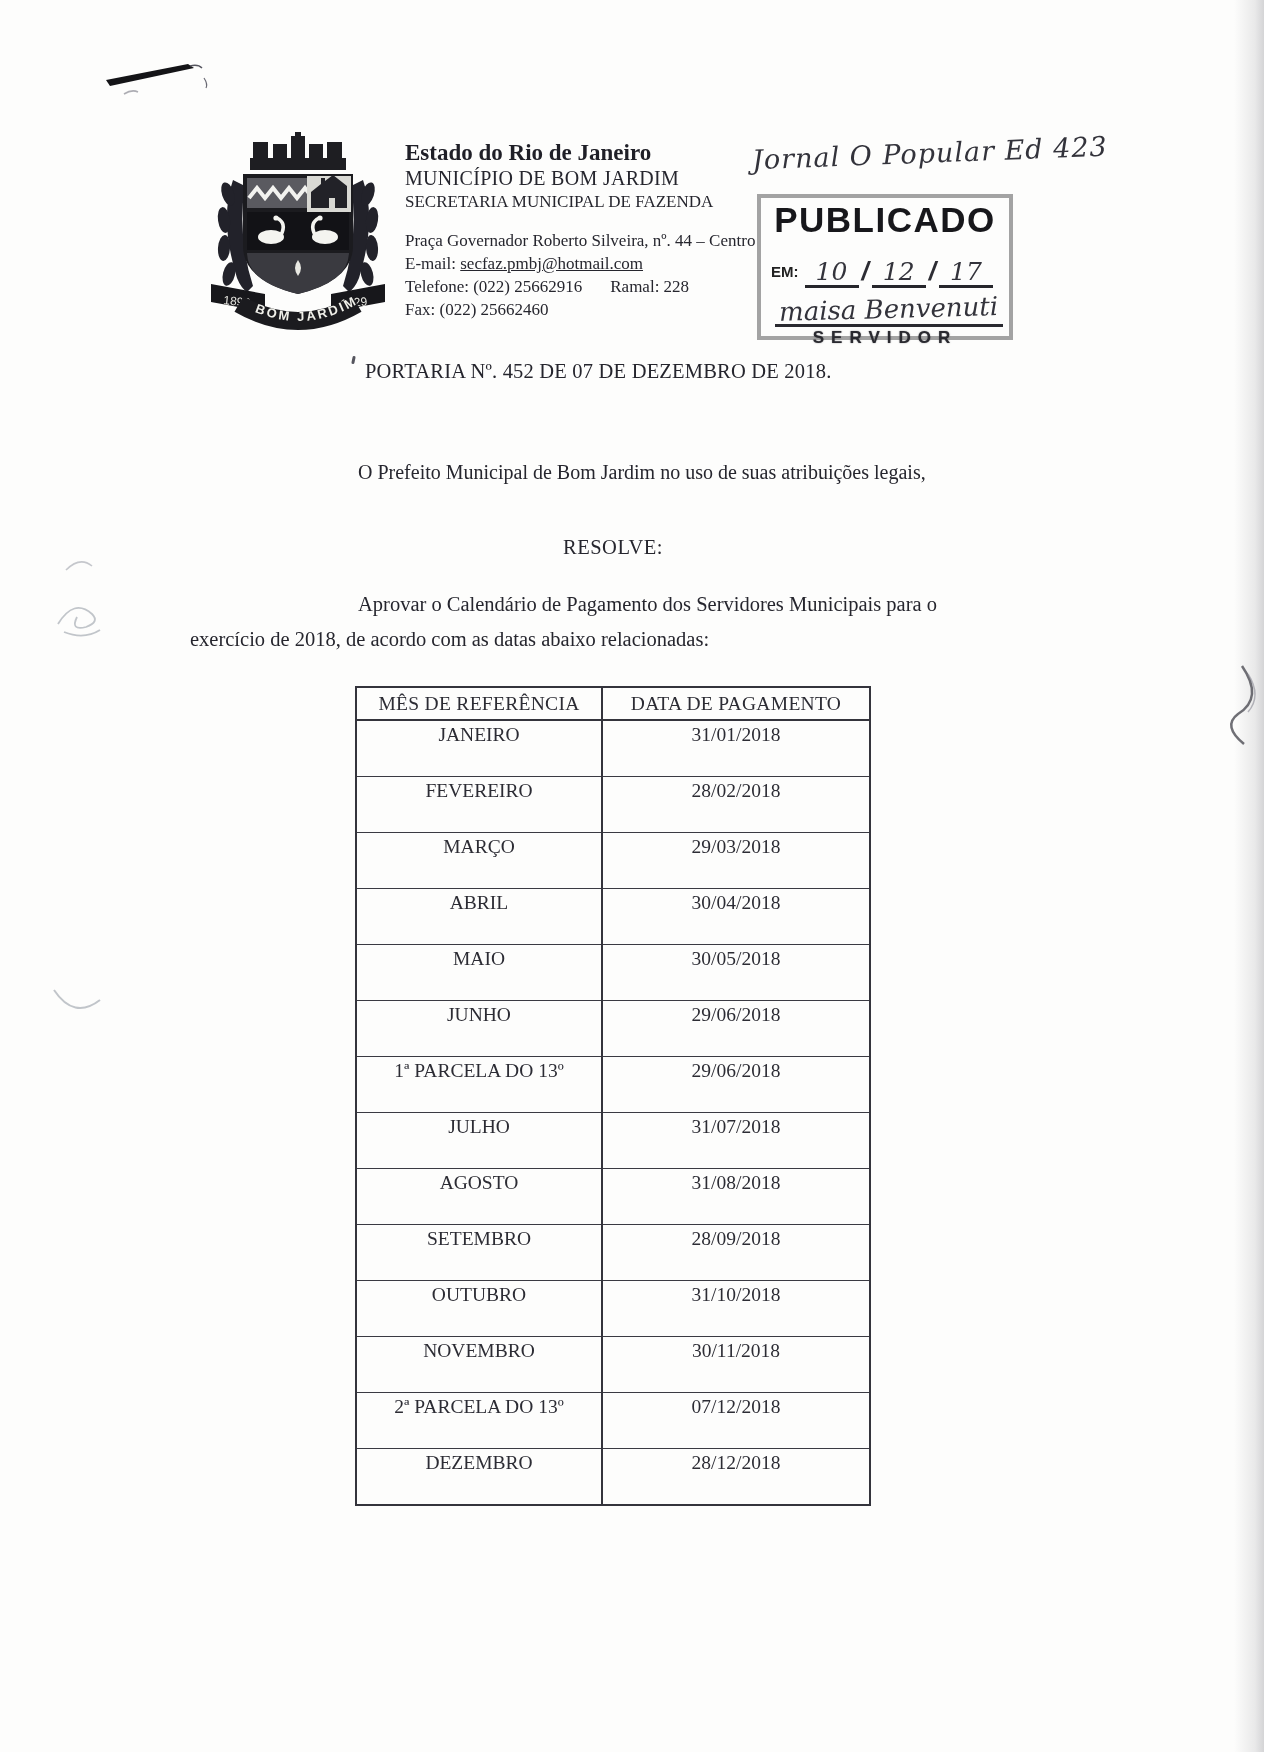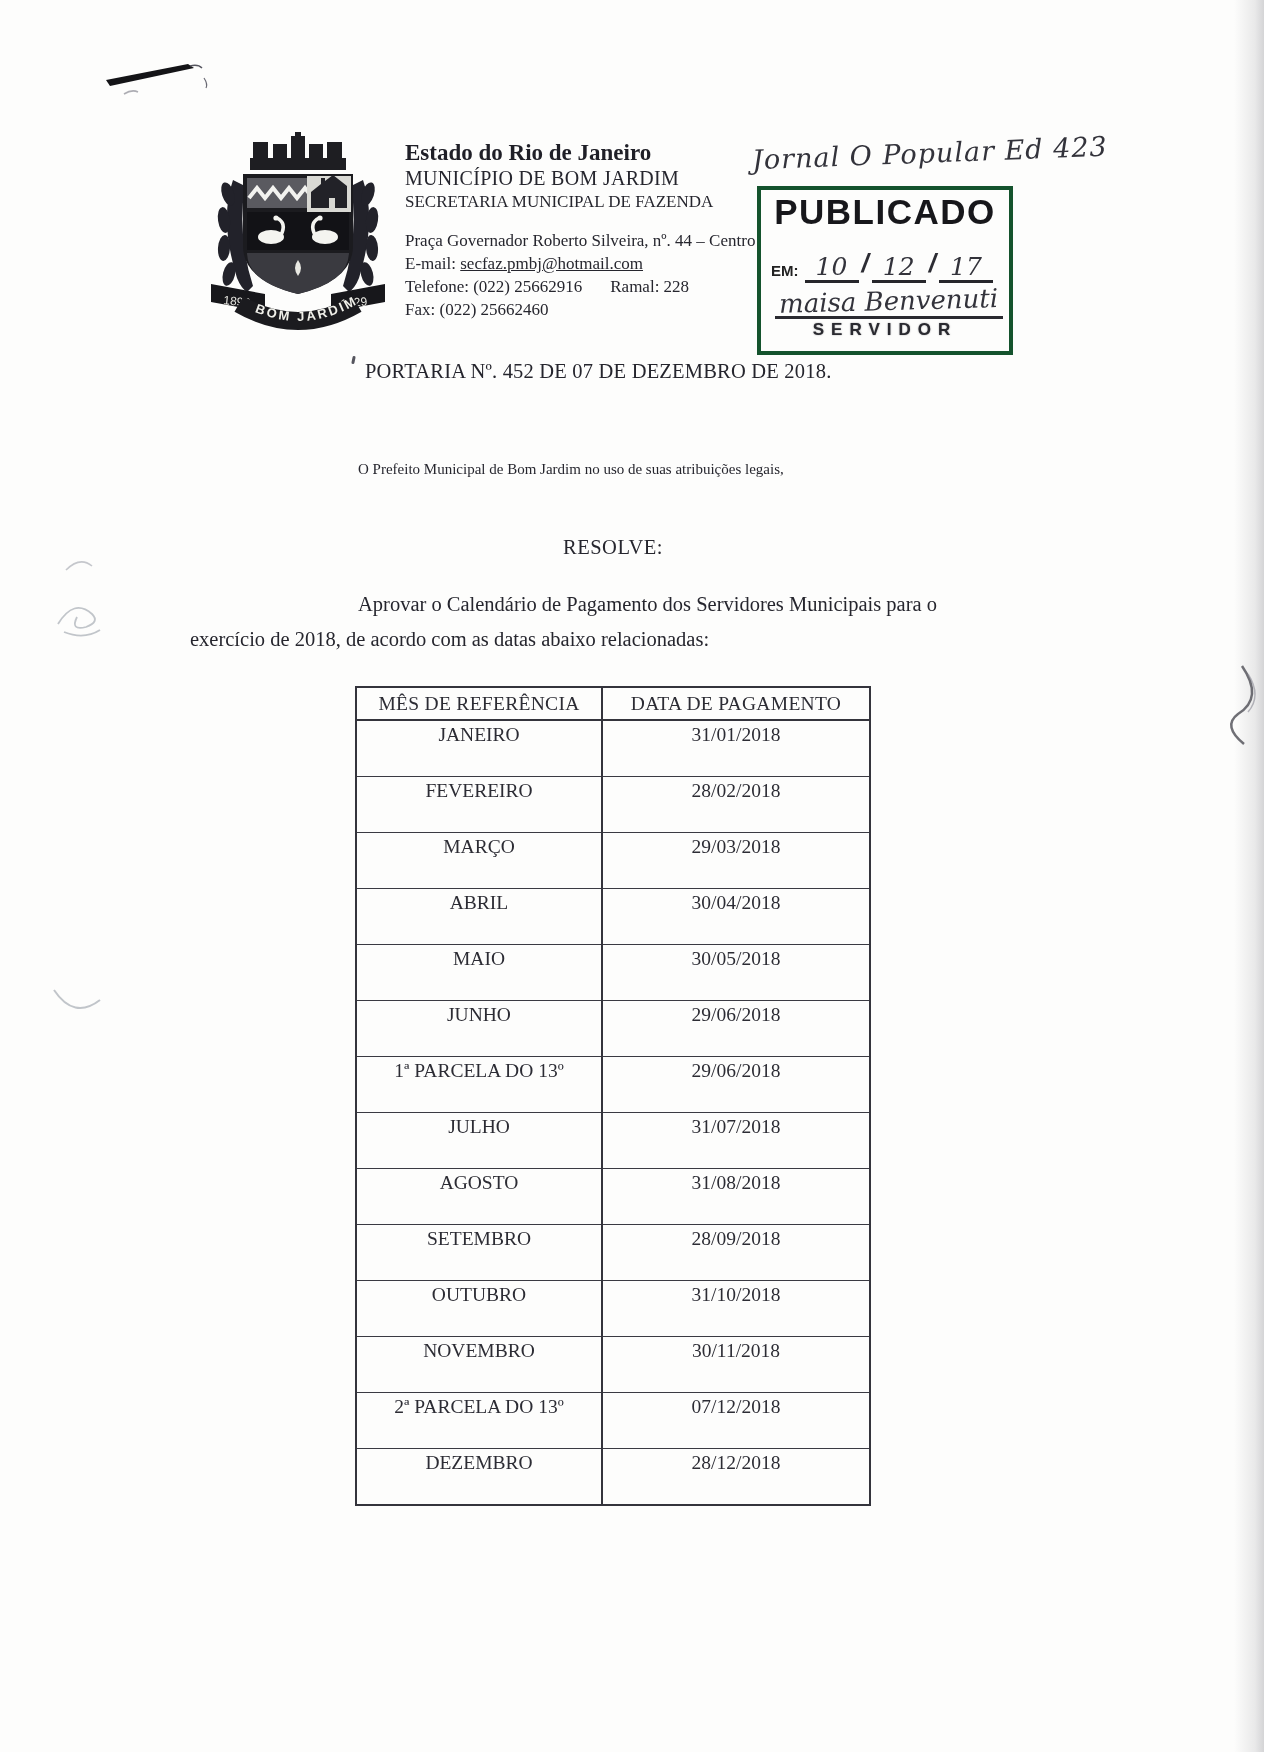--- a/index.html
+++ b/index.html
@@ -32,53 +32,53 @@
     font-family:"DejaVu Serif", serif;
     font-style:italic;
     color:#33333b;
   }
   .stamp-hand-top{
     position:absolute;left:752px;top:138px;width:330px;
     font-size:27px;transform:rotate(-2.2deg);
     letter-spacing:1px;white-space:nowrap;
   }
   .stamp-box{
-    position:absolute;left:757px;top:186px;width:256px;height:169px;
-    border:4px solid #14532d;
+    position:absolute;left:757px;top:194px;width:256px;height:146px;
+    border:4px solid #a3a3a3;
     box-sizing:border-box;
     background:transparent;
     font-family:"Liberation Sans", sans-serif;
   }
   .stamp-title{
     margin-top:2px;text-align:center;
     font-size:35px;font-weight:bold;letter-spacing:1.5px;color:#17171b;
   }
   .stamp-date-row{
-    position:absolute;left:10px;top:58px;display:flex;align-items:flex-end;
+    position:absolute;left:10px;top:58px;display:flex;align-items:center;
   }
   .stamp-em{font-size:15px;font-weight:bold;color:#222;margin-right:6px;padding-bottom:4px;}
   .date-seg{
     border-bottom:3px solid #26262b;min-width:50px;text-align:center;
     font-size:25px;line-height:24px;padding:0 2px 1px 2px;
   }
   .date-slash{font-size:26px;font-weight:bold;font-style:italic;color:#2c2c33;padding:0 3px 4px 3px;}
   .stamp-sig-wrap{
     position:absolute;left:14px;top:96px;width:228px;
     border-bottom:3px solid #2a2a30;text-align:center;
   }
   .stamp-sig{font-size:26px;white-space:nowrap;transform:rotate(-1.5deg);display:inline-block;}
   .stamp-servidor{
     position:absolute;left:0;right:0;top:130px;text-align:center;
     font-size:17px;font-weight:bold;letter-spacing:7px;color:#2a2a30;
     text-shadow:0 0 1.5px rgba(40,40,45,0.55);
   }
   
   .tick{position:absolute;left:352px;top:356px;width:3px;height:8px;background:#55555e;transform:rotate(12deg);border-radius:2px;}
   .doc-title{position:absolute;left:365px;top:360px;font-size:20.5px;letter-spacing:0.2px;white-space:nowrap;color:#25252d;}
-  .para1{position:absolute;left:358px;top:461px;font-size:15px;white-space:nowrap;}
+  .para1{position:absolute;left:358px;top:461px;font-size:20px;white-space:nowrap;}
   .resolve{position:absolute;left:563px;top:536px;font-size:20.5px;letter-spacing:0.5px;}
   .para2{
     position:absolute;left:190px;top:587px;width:782px;
     font-size:20.5px;line-height:35px;text-indent:168px;text-align:left;
   }
   
   .pay-table{
     position:absolute;left:355px;top:686px;
     border-collapse:collapse;table-layout:fixed;
     font-size:19.5px;color:#2c2c34;

